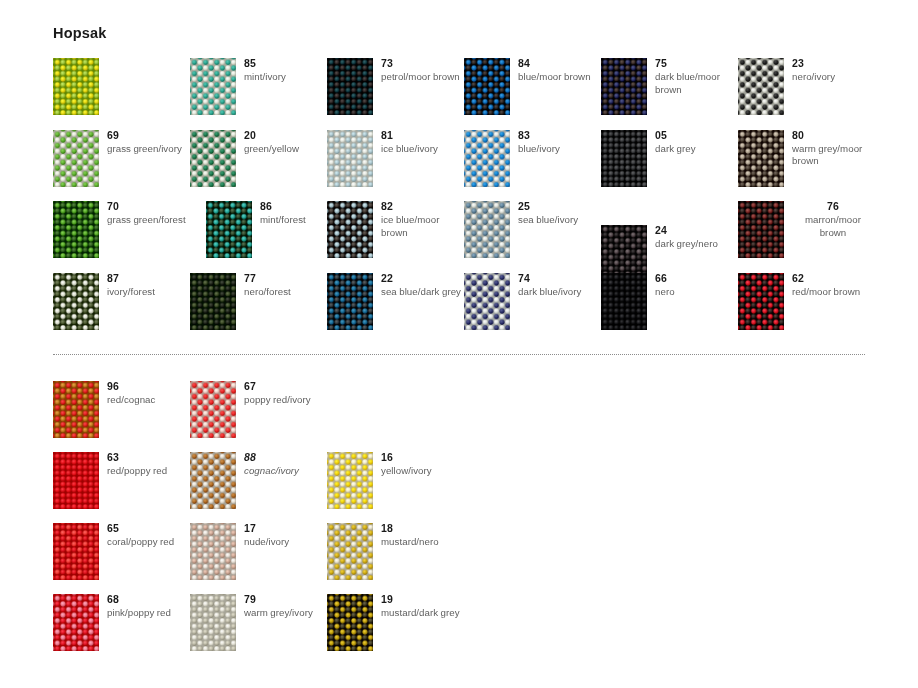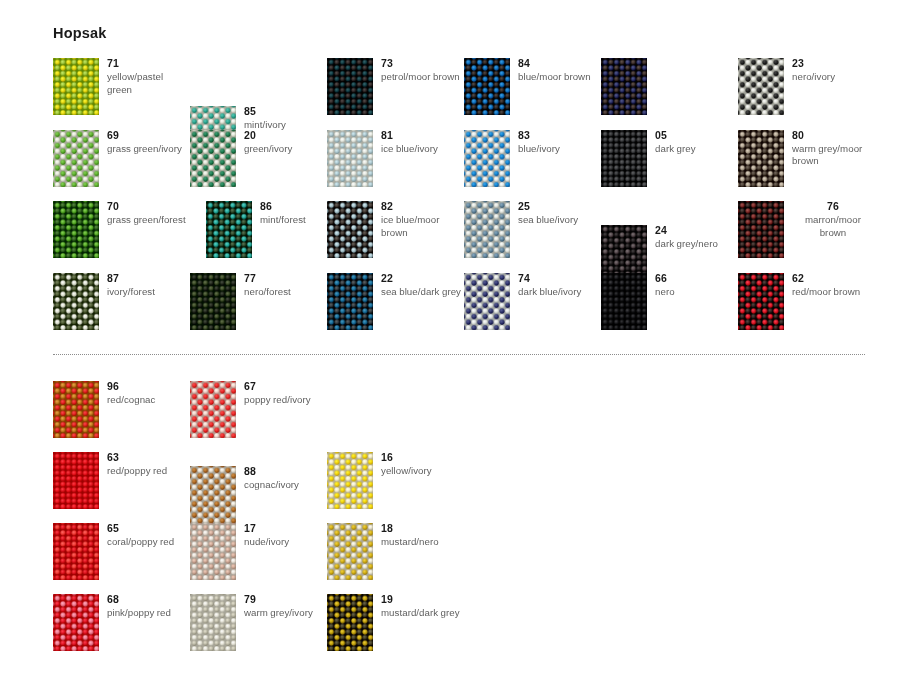--- a/index.html
+++ b/index.html
@@ -99,26 +99,22 @@
                 <rect width="11.2" height="11.2" fill="#608600"></rect>
                 <rect x="0.35" y="0.35" width="4.8999999999999995" height="4.8999999999999995" rx="2.016" ry="2.016" fill="url(#wa0)"></rect>
                 <rect x="5.949999999999999" y="0.35" width="4.8999999999999995" height="4.8999999999999995" rx="2.016" ry="2.016" fill="url(#we0)"></rect>
                 <rect x="0.35" y="5.949999999999999" width="4.8999999999999995" height="4.8999999999999995" rx="2.016" ry="2.016" fill="url(#we0)"></rect>
                 <rect x="5.949999999999999" y="5.949999999999999" width="4.8999999999999995" height="4.8999999999999995" rx="2.016" ry="2.016" fill="url(#wa0)"></rect>
               </pattern>
             </defs>
             <rect width="56" height="67" fill="url(#p0)"></rect>
           </svg>
         </div>
-        <div class="chip-text">
-          <div class="chip-code">71</div>
-          <div class="chip-label">yellow/pastel green</div>
-        </div>
-      </div>
-      <div class="swatch-item" style="left: 190px; top: 58px; margin-top: 48px;">
+      </div>
+      <div class="swatch-item" style="left: 190px; top: 58px;">
         <div class="chip" style="background: rgb(226, 230, 216);">
           <svg class="weave" viewBox="0 0 56 67" preserveAspectRatio="none">
             <defs>
               <radialGradient id="wa1" cx="38%" cy="32%" r="72%">
                 <stop offset="0%" stop-color="#58ceb9"></stop>
                 <stop offset="58%" stop-color="#2aa08b"></stop>
                 <stop offset="100%" stop-color="#006c57"></stop>
               </radialGradient>
               <radialGradient id="we1" cx="38%" cy="32%" r="72%">
                 <stop offset="0%" stop-color="#ffffff"></stop>
@@ -219,20 +215,24 @@
                 <rect width="11.2" height="11.2" fill="#000000"></rect>
                 <rect x="0.35" y="0.35" width="4.8999999999999995" height="4.8999999999999995" rx="2.016" ry="2.016" fill="url(#wa4)"></rect>
                 <rect x="5.949999999999999" y="0.35" width="4.8999999999999995" height="4.8999999999999995" rx="2.016" ry="2.016" fill="url(#we4)"></rect>
                 <rect x="0.35" y="5.949999999999999" width="4.8999999999999995" height="4.8999999999999995" rx="2.016" ry="2.016" fill="url(#we4)"></rect>
                 <rect x="5.949999999999999" y="5.949999999999999" width="4.8999999999999995" height="4.8999999999999995" rx="2.016" ry="2.016" fill="url(#wa4)"></rect>
               </pattern>
             </defs>
             <rect width="56" height="67" fill="url(#p4)"></rect>
           </svg>
         </div>
+        <div class="chip-text">
+          <div class="chip-code">75</div>
+          <div class="chip-label">dark blue/moor brown</div>
+        </div>
       </div>
       <div class="swatch-item" style="left: 738px; top: 58px;">
         <div class="chip" style="background: rgb(220, 221, 212);">
           <svg class="weave" viewBox="0 0 56 67" preserveAspectRatio="none">
             <defs>
               <radialGradient id="wa5" cx="38%" cy="32%" r="72%">
                 <stop offset="0%" stop-color="#494949"></stop>
                 <stop offset="58%" stop-color="#1b1b1b"></stop>
                 <stop offset="100%" stop-color="#000000"></stop>
               </radialGradient>
@@ -307,21 +307,21 @@
                 <rect x="5.949999999999999" y="0.35" width="4.8999999999999995" height="4.8999999999999995" rx="2.016" ry="2.016" fill="url(#we7)"></rect>
                 <rect x="0.35" y="5.949999999999999" width="4.8999999999999995" height="4.8999999999999995" rx="2.016" ry="2.016" fill="url(#we7)"></rect>
                 <rect x="5.949999999999999" y="5.949999999999999" width="4.8999999999999995" height="4.8999999999999995" rx="2.016" ry="2.016" fill="url(#wa7)"></rect>
               </pattern>
             </defs>
             <rect width="56" height="67" fill="url(#p7)"></rect>
           </svg>
         </div>
         <div class="chip-text">
           <div class="chip-code">20</div>
-          <div class="chip-label">green/ivory</div>
+          <div class="chip-label">green/yellow</div>
         </div>
       </div>
       <div class="swatch-item" style="left: 327px; top: 129.5px;">
         <div class="chip" style="background: rgb(228, 231, 222);">
           <svg class="weave" viewBox="0 0 56 67" preserveAspectRatio="none">
             <defs>
               <radialGradient id="wa8" cx="38%" cy="32%" r="72%">
                 <stop offset="0%" stop-color="#d6f0f7"></stop>
                 <stop offset="58%" stop-color="#a8c2c9"></stop>
                 <stop offset="100%" stop-color="#748e95"></stop>
@@ -880,21 +880,21 @@
               </pattern>
             </defs>
             <rect width="56" height="67" fill="url(#p26)"></rect>
           </svg>
         </div>
         <div class="chip-text">
           <div class="chip-code">63</div>
           <div class="chip-label">red/poppy red</div>
         </div>
       </div>
-      <div class="swatch-item" style="left: 190px; top: 466px;">
+      <div class="swatch-item" style="left: 190px; top: 452px; font-style: italic;">
         <div class="chip" style="background: rgb(227, 221, 208);">
           <svg class="weave" viewBox="0 0 56 67" preserveAspectRatio="none">
             <defs>
               <radialGradient id="wa27" cx="38%" cy="32%" r="72%">
                 <stop offset="0%" stop-color="#d6944d"></stop>
                 <stop offset="58%" stop-color="#a8661f"></stop>
                 <stop offset="100%" stop-color="#743200"></stop>
               </radialGradient>
               <radialGradient id="we27" cx="38%" cy="32%" r="72%">
                 <stop offset="0%" stop-color="#fffffe"></stop>

